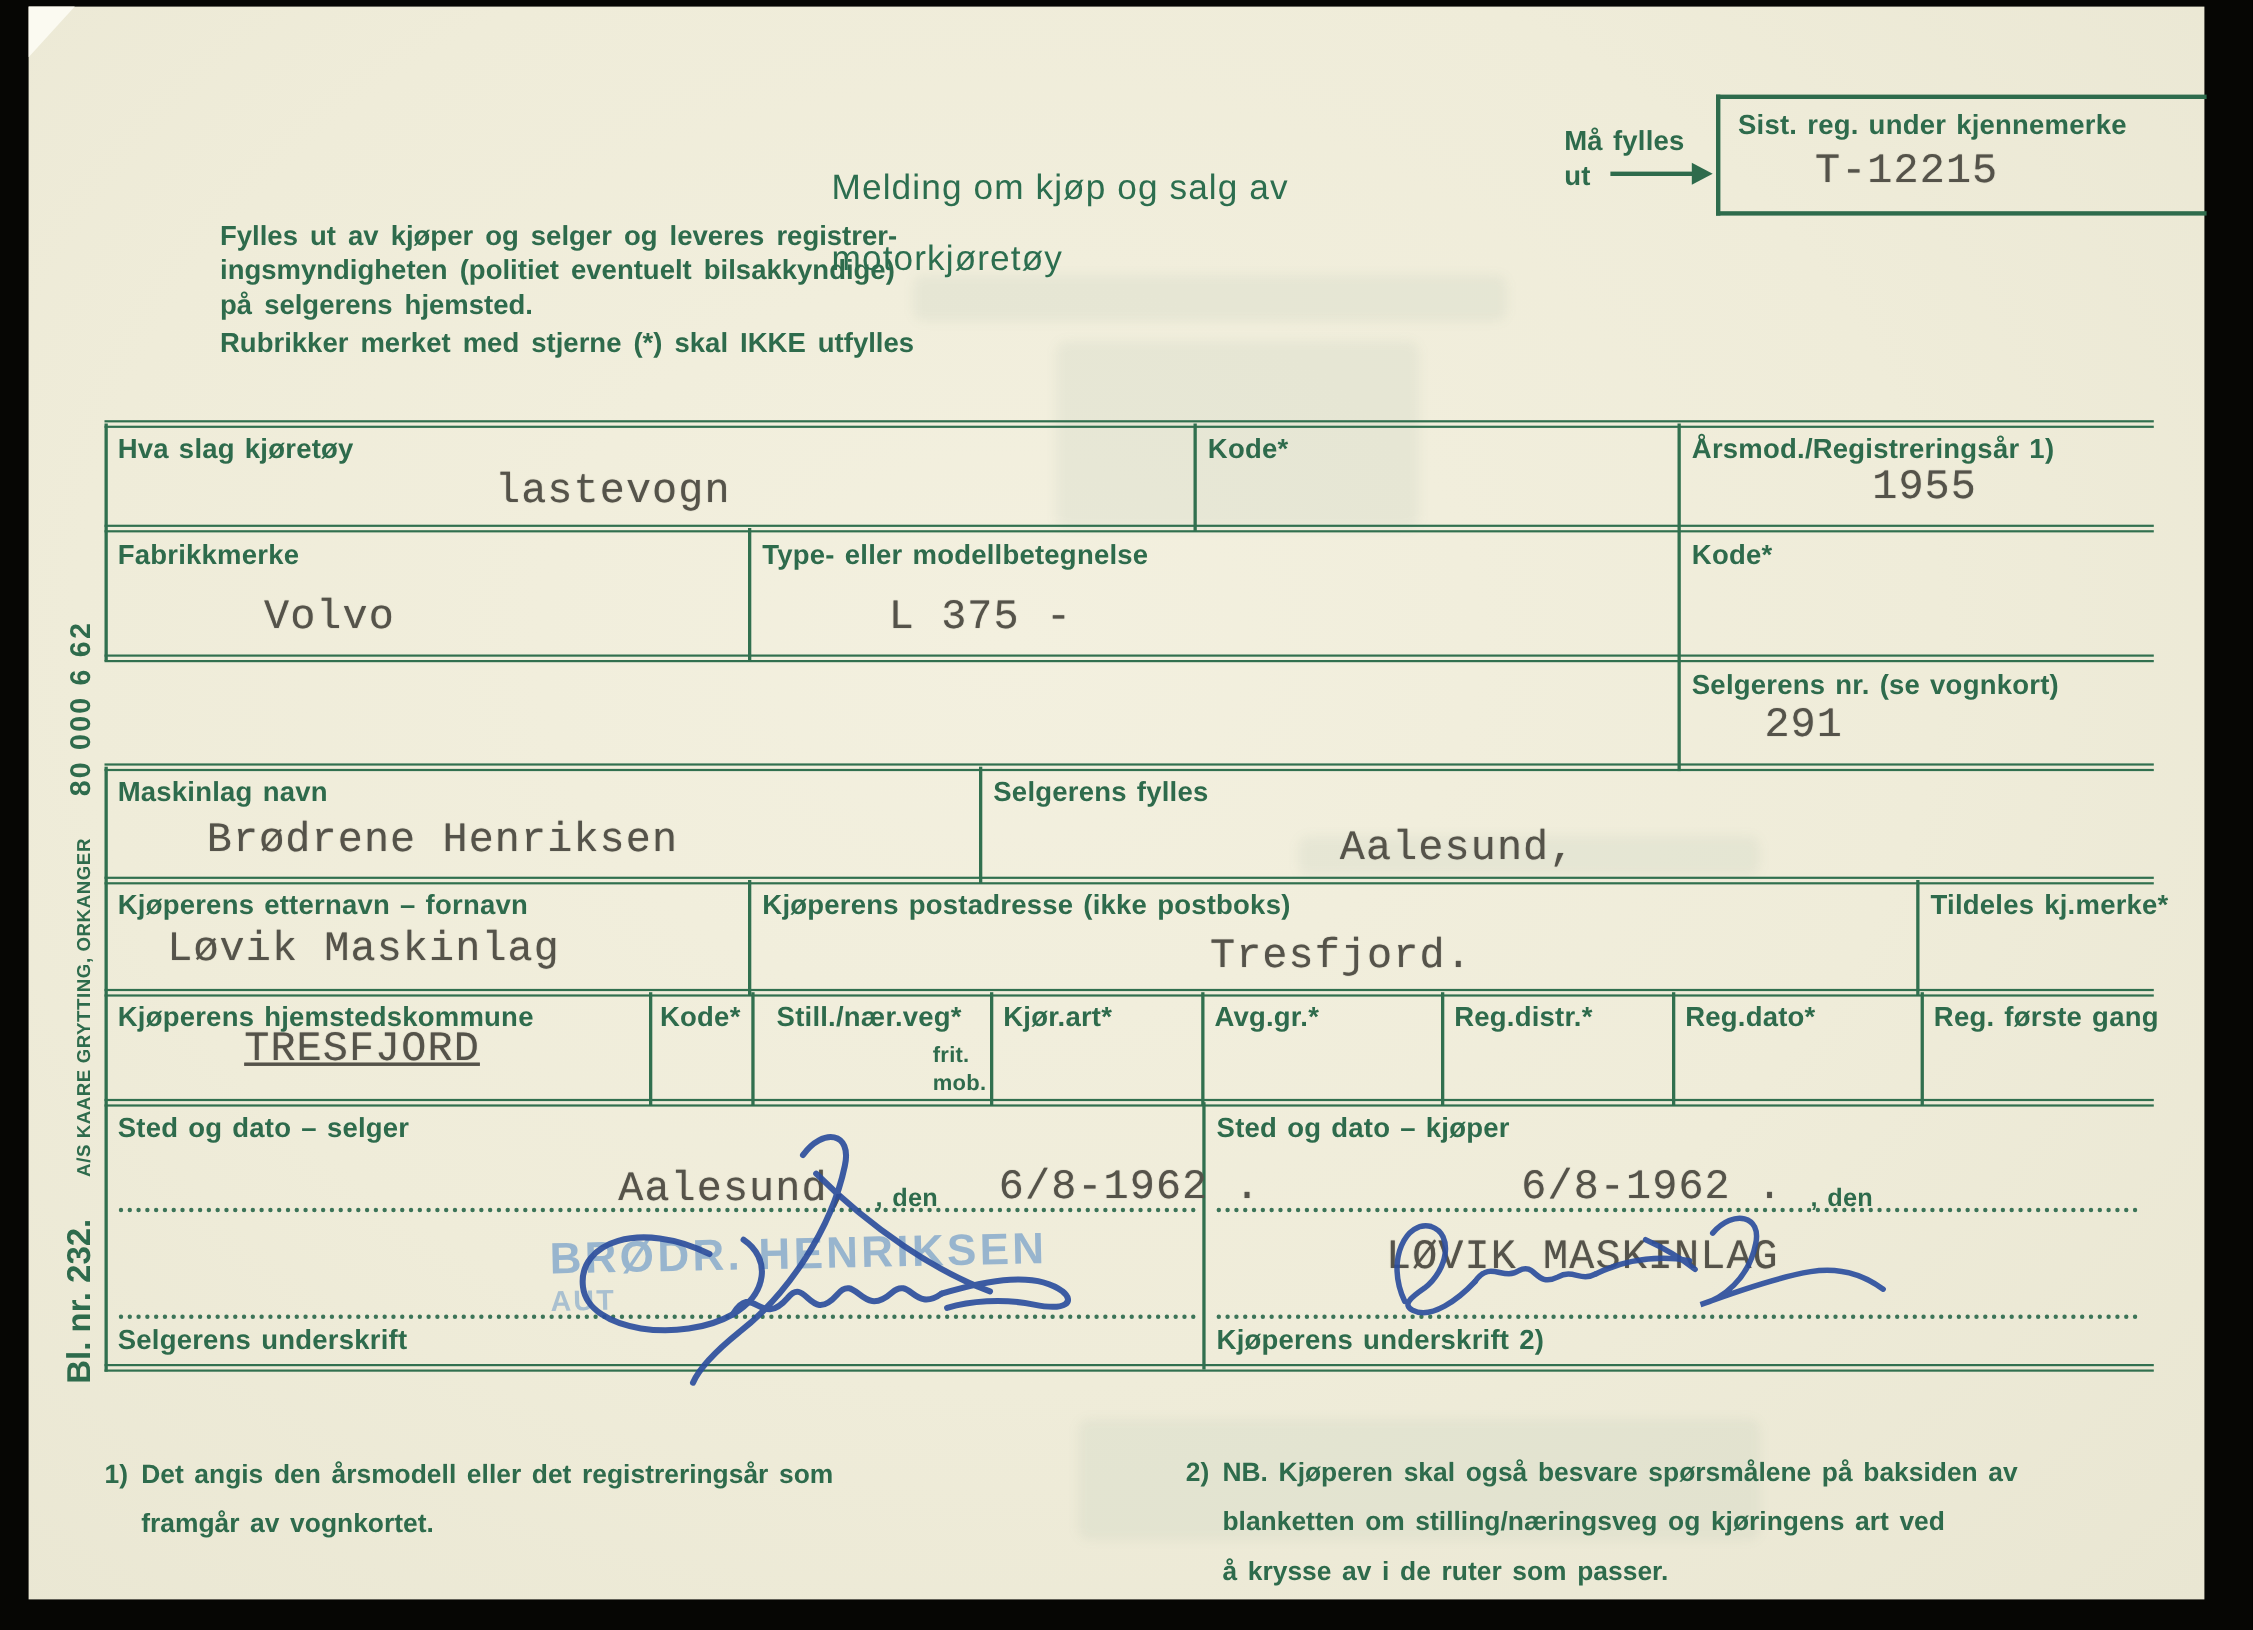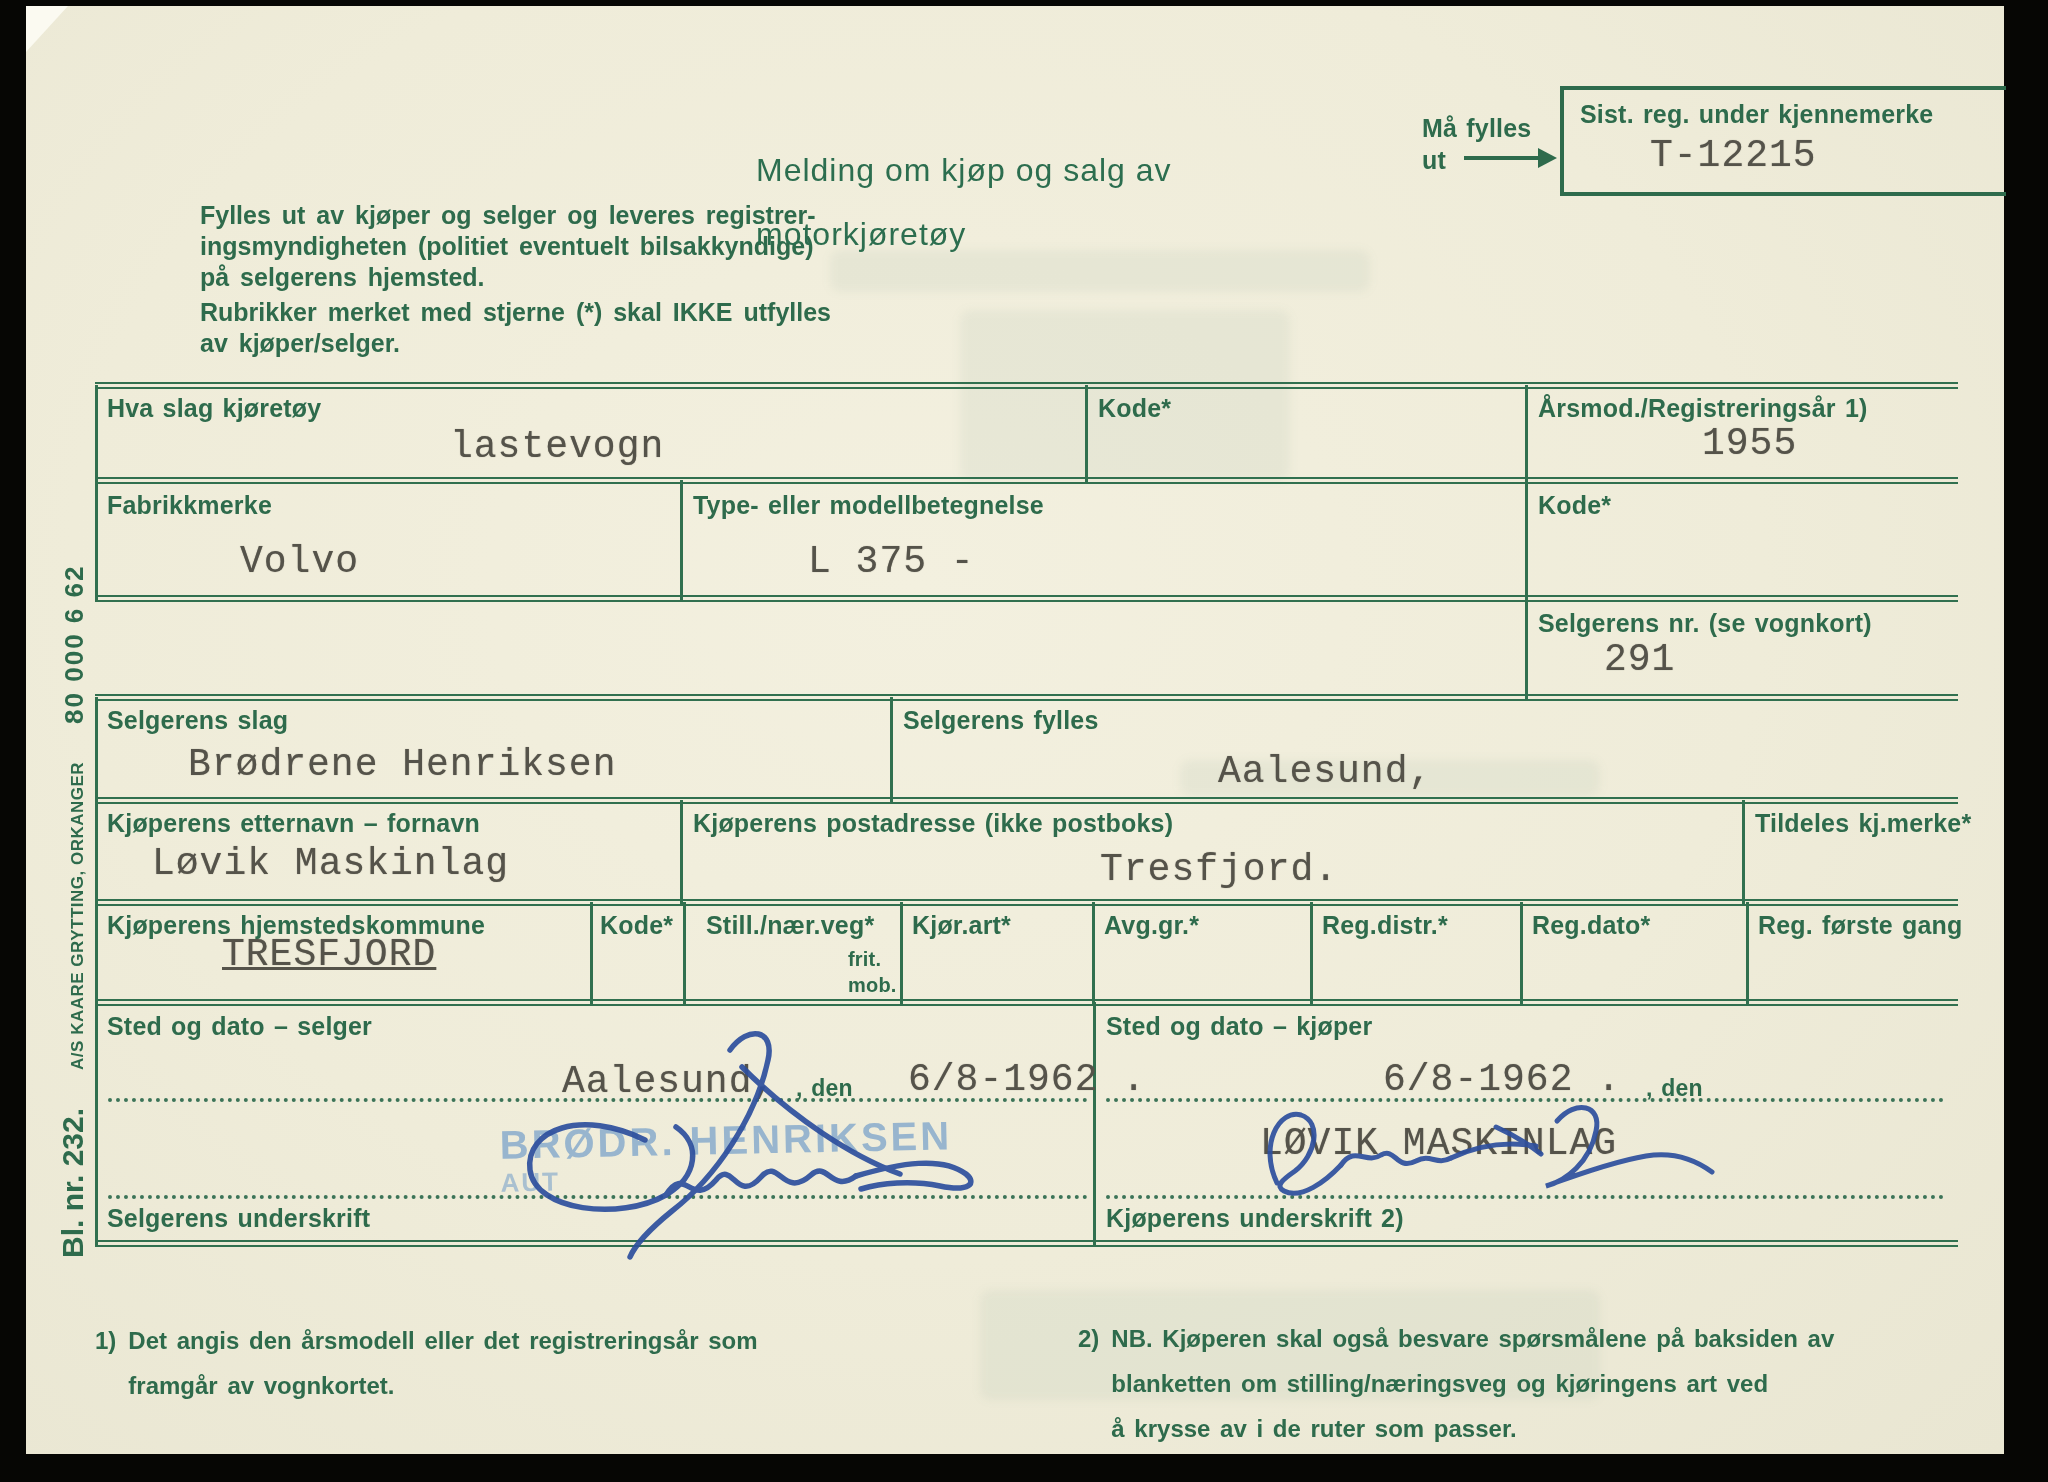--- a/index.html
+++ b/index.html
@@ -65,21 +65,20 @@
     <div class="type" style="left:86px;top:44px;position:absolute;">T-12215</div>
   </div>
 
   <div class="intro" style="left:200px;top:200px;">
     <span style="display:block">Fylles ut av kjøper og selger og leveres registrer-</span>
     <span style="display:block">ingsmyndigheten (politiet eventuelt bilsakkyndige)</span>
     <span style="display:block">på selgerens hjemsted.</span>
   </div>
   <div class="intro" style="left:200px;top:297px;">
     <span style="display:block">Rubrikker merket med stjerne (*) skal IKKE utfylles</span>
-    <span style="display:block">av kjøper/selger.</span>
   </div>
 
   <div class="title" style="left:756px;top:152px;">Melding om kjøp og salg av</div>
   <div class="title" style="left:756px;top:216px;">motorkjøretøy</div>
 
   <div class="hl" style="top:382px;"></div>
   <div class="hl" style="top:477px;"></div>
   <div class="hl" style="top:595px;"></div>
   <div class="hl" style="top:694px;"></div>
   <div class="hl" style="top:797px;"></div>
@@ -111,21 +110,21 @@
   <div class="lbl" style="left:693px;top:491px;">Type- eller modellbetegnelse</div>
   <div class="lbl" style="left:1538px;top:491px;">Kode*</div>
   <div class="lbl" style="left:1538px;top:609px;">Selgerens nr. (se vognkort)</div>
 
   <div class="type" style="left:450px;top:425px;">lastevogn</div>
   <div class="type" style="left:1702px;top:422px;">1955</div>
   <div class="type" style="left:240px;top:540px;">Volvo</div>
   <div class="type" style="left:808px;top:540px;">L 375 -</div>
   <div class="type" style="left:1604px;top:638px;">291</div>
 
-  <div class="lbl" style="left:107px;top:706px;">Selgerens slag</div>
+  <div class="lbl" style="left:107px;top:706px;">Maskinlag navn</div>
   <div class="lbl" style="left:903px;top:706px;">Selgerens fylles</div>
   <div class="lbl" style="left:107px;top:809px;">Kjøperens etternavn – fornavn</div>
   <div class="lbl" style="left:693px;top:809px;">Kjøperens postadresse (ikke postboks)</div>
   <div class="lbl" style="left:1755px;top:809px;">Tildeles kj.merke*</div>
   <div class="lbl" style="left:107px;top:911px;">Kjøperens hjemstedskommune</div>
   <div class="lbl" style="left:600px;top:911px;">Kode*</div>
   <div class="lbl" style="left:706px;top:911px;">Still./nær.veg*</div>
   <div class="lbl sub" style="left:848px;top:948px;">frit.</div>
   <div class="lbl sub" style="left:848px;top:974px;">mob.</div>
   <div class="lbl" style="left:912px;top:911px;">Kjør.art*</div>

